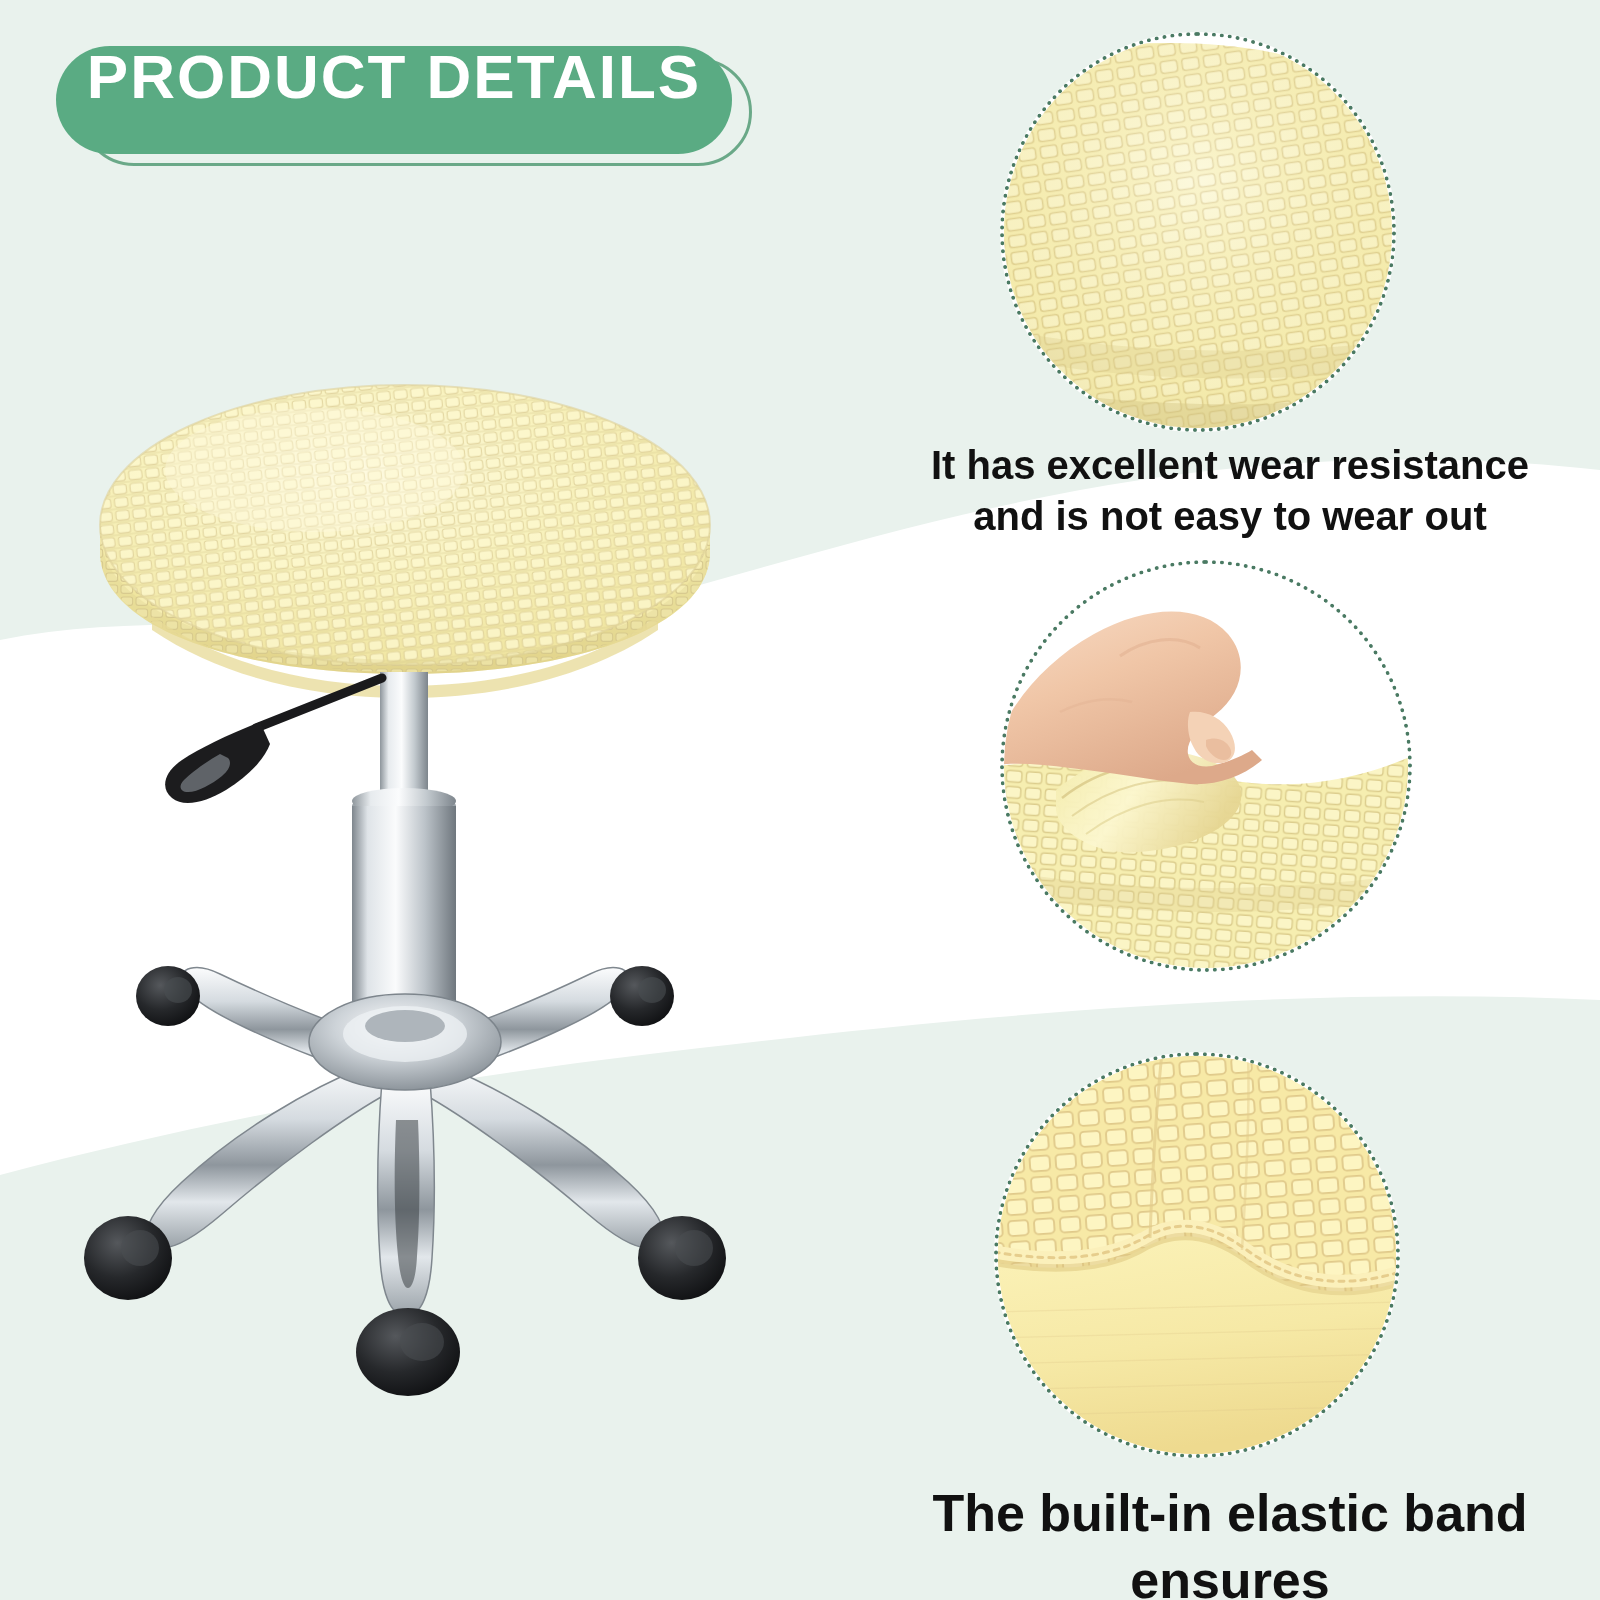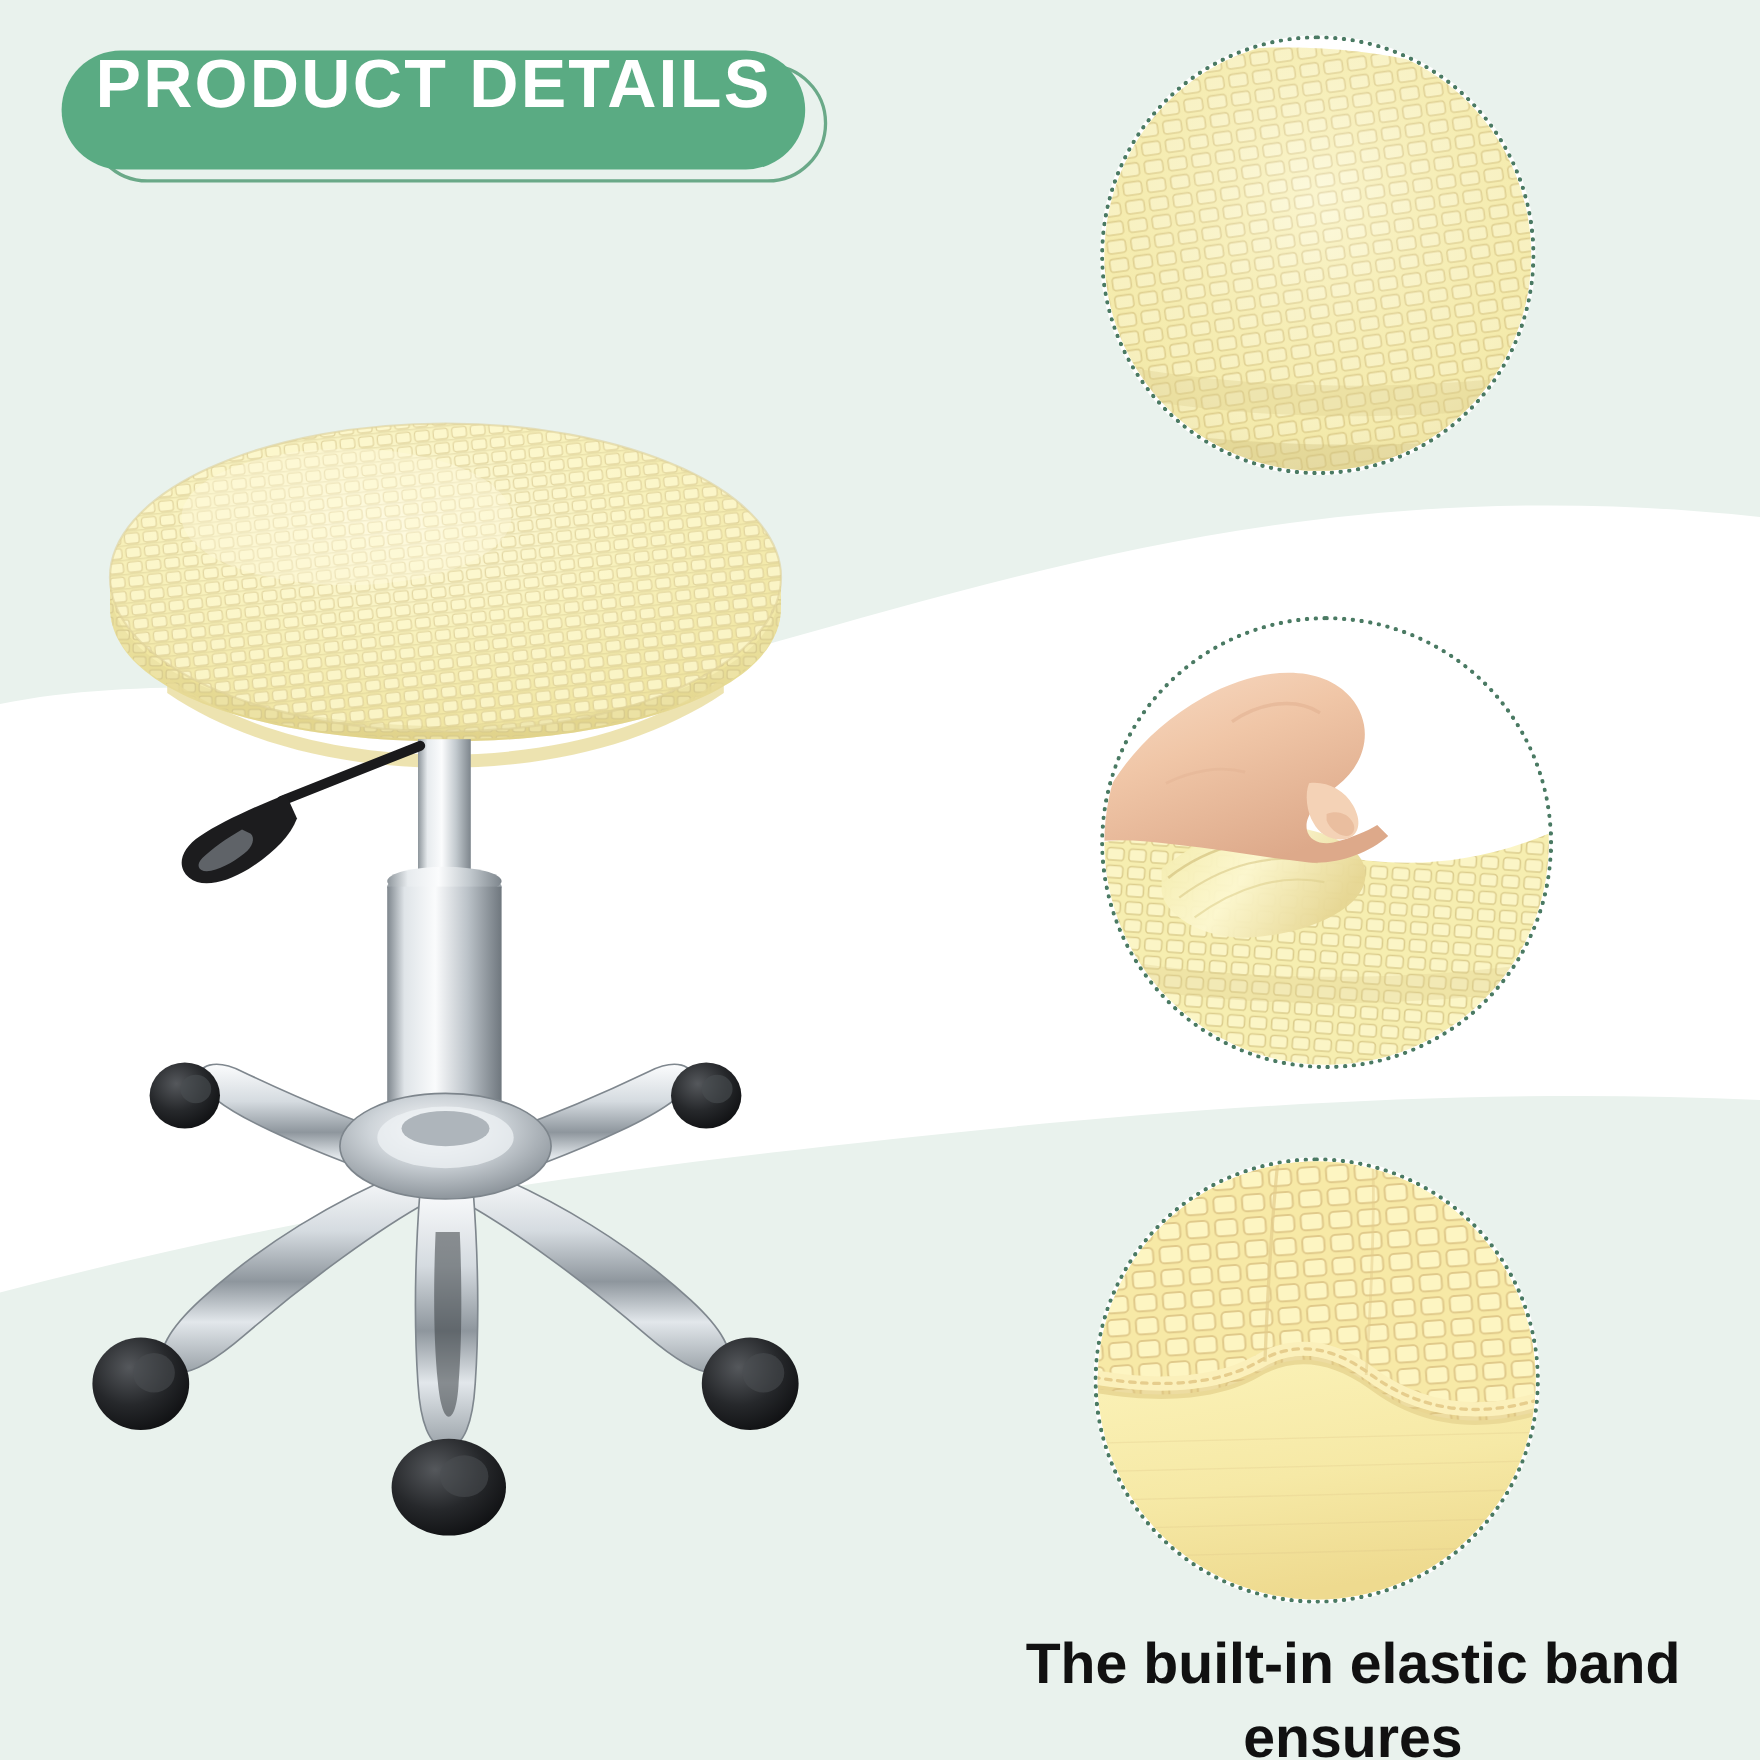--- a/index.html
+++ b/index.html
@@ -253,20 +253,22 @@
           </radialGradient>
         </defs>
         <rect width="400" height="404" fill="#ffffff"></rect>
         <path d="M0,38 C90,8 200,2 300,26 C350,38 380,56 400,72 L400,404 L0,404 Z" fill="url(#wf1)"></path>
         <path d="M0,38 C90,8 200,2 300,26 C350,38 380,56 400,72 L400,404 L0,404 Z" fill="url(#wfShade1)"></path>
         <path d="M0,300 C110,322 250,330 400,312 L400,340 C250,358 110,350 0,328 Z" fill="#ddcd8e" opacity="0.35"></path>
         <path d="M0,356 C110,376 250,384 400,366 L400,392 C250,408 110,402 0,382 Z" fill="#d3c281" opacity="0.4"></path>
       </svg>
     </div>
   </div>
+  <div class="caption" id="caption-1">It has excellent wear resistance
+and is not easy to wear out</div>
 
   <div class="circle-photo" style="left:1000px;top:560px;width:412px;height:412px;">
     <div class="circle-inner">
       <svg viewBox="0 0 412 412" preserveAspectRatio="none">
         <defs>
           <pattern id="wf2" width="20" height="16" patternUnits="userSpaceOnUse" patternTransform="rotate(4)">
             <rect width="20" height="16" fill="#f6eeb0"></rect>
             <rect x="1.5" y="1.3" width="15.4" height="11.2" rx="3" fill="#fbf5c6"></rect>
             <rect x="1.5" y="1.3" width="15.4" height="11.2" rx="3" fill="none" stroke="#dccd8d" stroke-width="1.4"></rect>
           </pattern>

